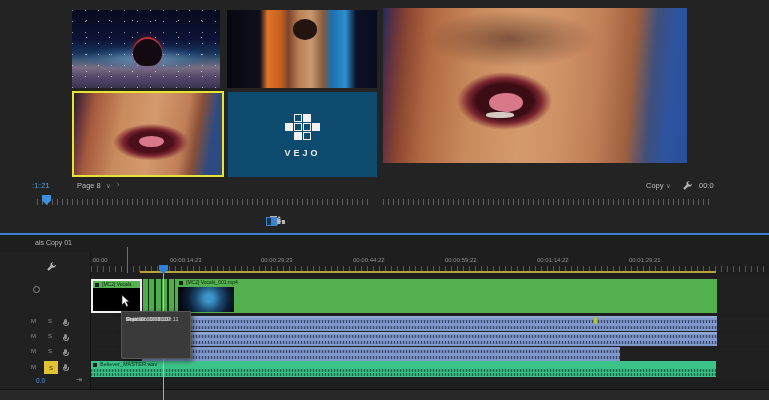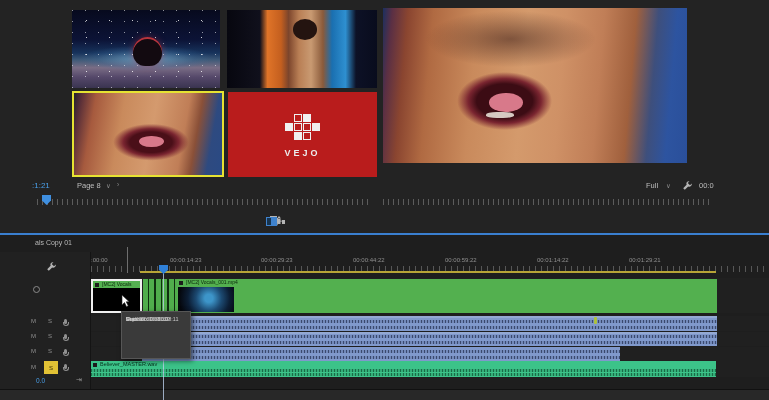--- a/index.html
+++ b/index.html
@@ -1,21 +1,21 @@
 <!DOCTYPE html>
 <html><head>
 <meta charset="utf-8">
 <style>
   html,body{margin:0;padding:0;background:#111;}
   #root{position:relative;width:769px;height:400px;background:#232323;overflow:hidden;
         font-family:"Liberation Sans",sans-serif;-webkit-font-smoothing:antialiased;}
   #root *{box-sizing:border-box;position:absolute;}
 
   
-  .cam{background:#b91c1c;overflow:hidden;}
+  .cam{background:#0c4a6e;overflow:hidden;}
   .cam-inner{inset:0;}
   .cam1-img{inset:0;background:
      radial-gradient(ellipse 60% 22% at 50% 62%, rgba(140,200,235,.55), rgba(60,110,160,.25) 55%, transparent 75%),
      linear-gradient(180deg,#070a1e 0%,#0c1336 38%,#17335c 55%,#3f5a78 64%,#7a6d85 74%,#55486a 86%,#3a3450 100%);}
   .stars{inset:0;opacity:.8;background-image:
      radial-gradient(#fff 0.6px, transparent 1px),
      radial-gradient(rgba(255,255,255,.7) 0.5px, transparent 1px);
      background-size:23px 17px,13px 11px;background-position:3px 2px,7px 6px;}
   .figure1{left:41%;top:34%;width:20%;height:38%;background:#120a10;
      border-radius:50% 50% 42% 42%;box-shadow:inset 0 2px 0 rgba(210,60,70,.85),0 0 7px rgba(190,50,70,.45);}
@@ -158,21 +158,21 @@
     <div class="teeth-lg"></div>
   </div>
 
   <div class="hot-tc" style="left:32px;top:181px;">:1:21</div>
   <div class="ctl-label" style="left:77px;top:181px;">Page 8</div>
   <div class="ctl-dim" style="left:106px;top:182px;">∨</div>
   <div class="ctl-dim" style="left:117px;top:181px;">›</div>
   <div class="scrubber" style="left:37px;top:199px;width:331px;"></div>
   <div class="mini-ph" style="left:42px;top:195px;"></div>
 
-  <div class="ctl-label" style="left:646px;top:181px;">Full</div>
+  <div class="ctl-label" style="left:646px;top:181px;">Copy</div>
   <div class="ctl-dim" style="left:666px;top:182px;">∨</div>
   <div style="left:682px;top:180px;">
     <svg width="11" height="11" viewBox="0 0 11 11">
         <path d="M7.5 1.2a2.6 2.6 0 0 0-2.9 3.6L1.2 8.2l1.6 1.6 3.4-3.4a2.6 2.6 0 0 0 3.6-2.9L8 5.3 5.7 3 7.5 1.2z" fill="#b5b5b5"></path>
       </svg>
   </div>
   <div class="ctl-label" style="left:699px;top:181px;">00:0</div>
   <div class="scrubber" style="left:383px;top:199px;width:330px;"></div>
 
   <div class="transport">

